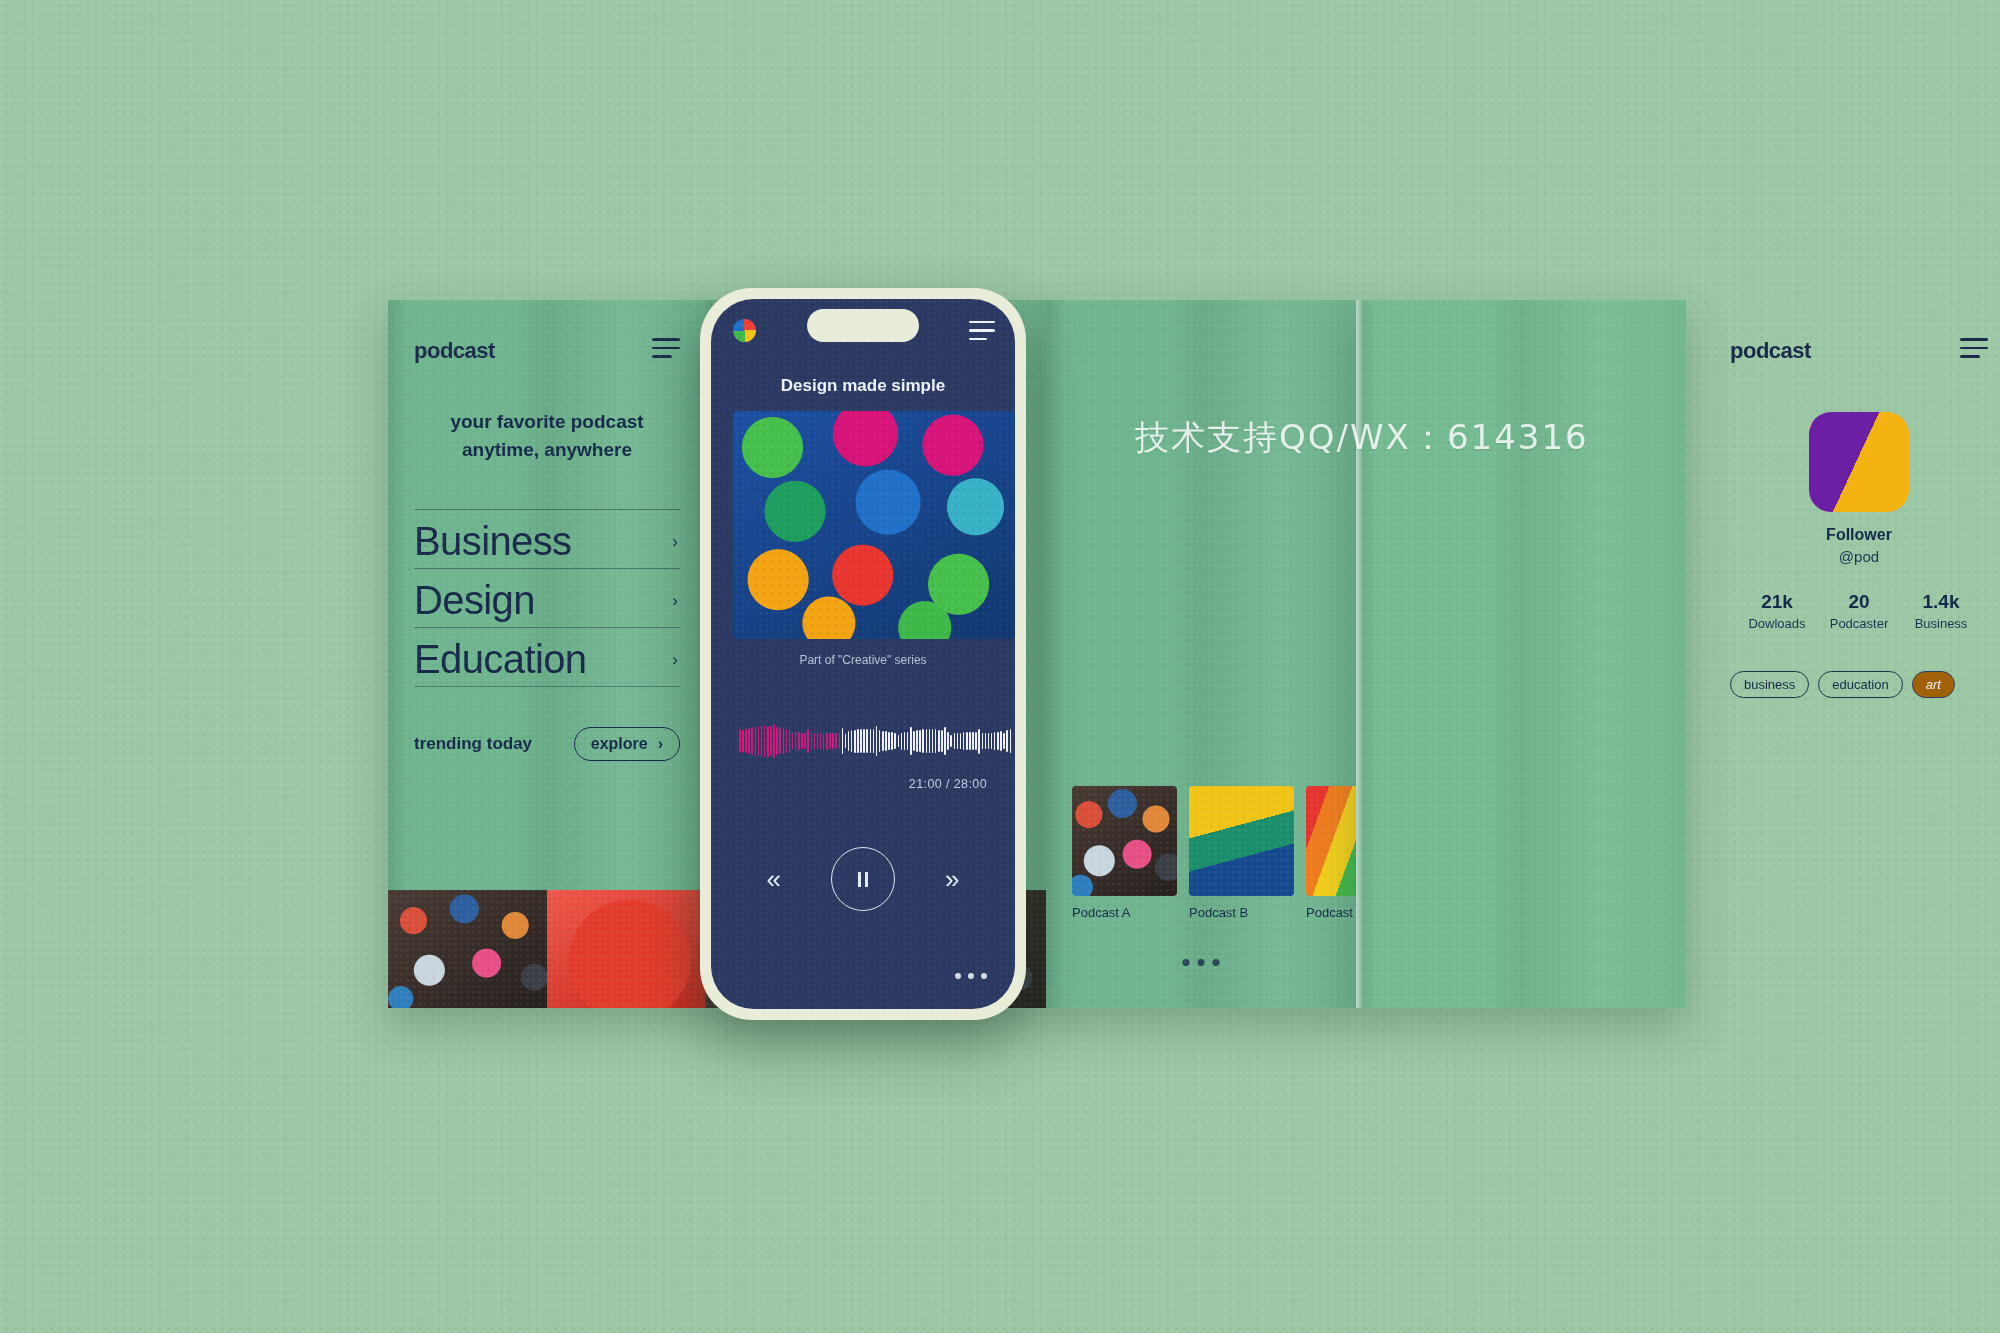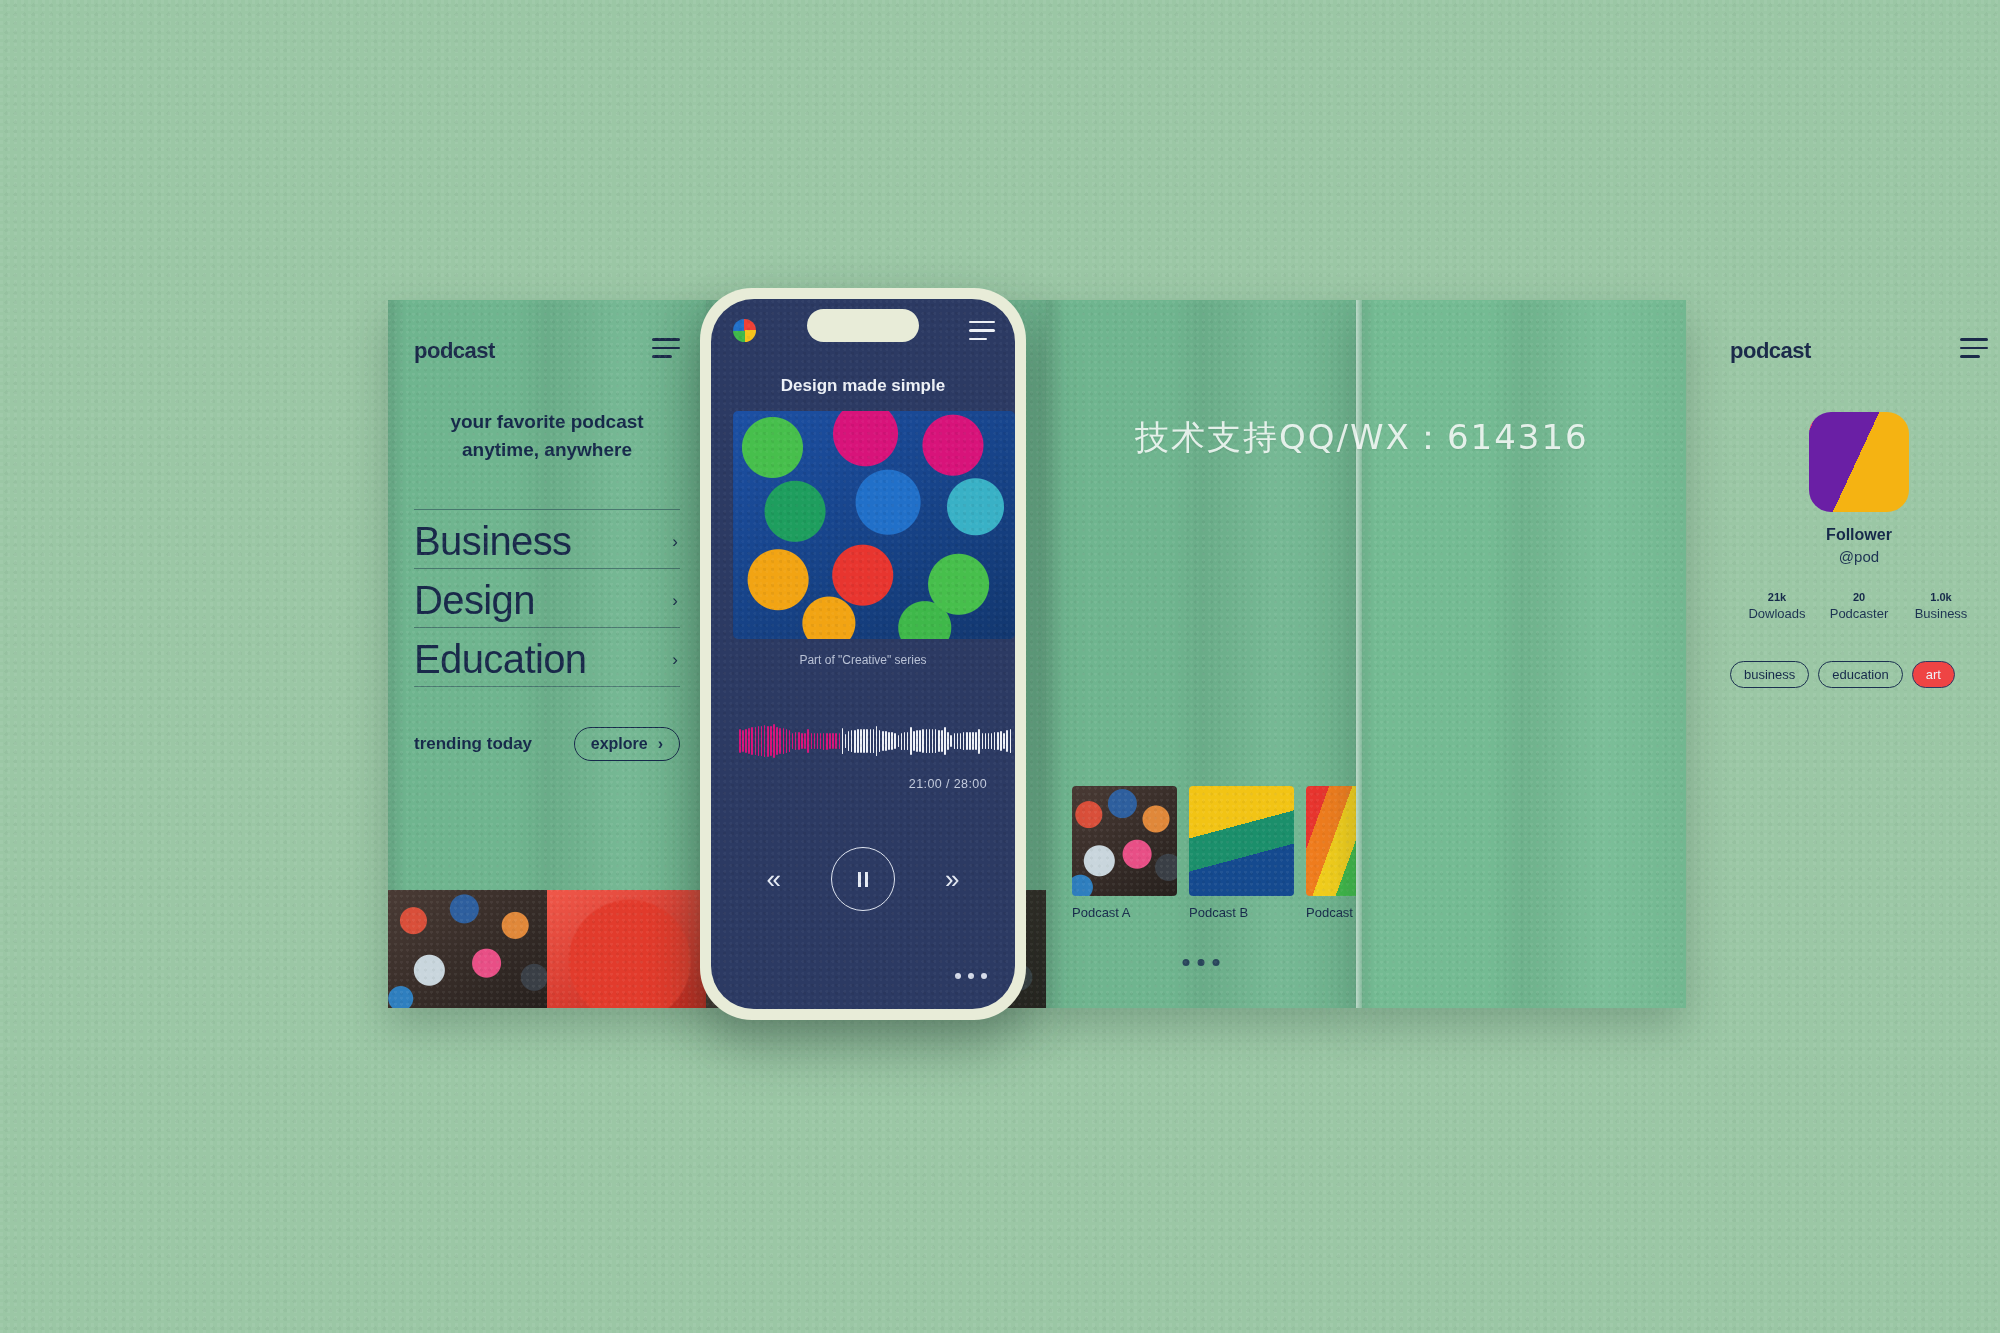--- a/index.html
+++ b/index.html
@@ -213,28 +213,28 @@
   
   #panel-profile { position:absolute; left: 658px; top:0; width: 310px; height: 708px; padding: 38px 26px; }
   #panel-profile .head { display:flex; justify-content:space-between; align-items:center; }
   .avatar {
     width: 100px; height: 100px; border-radius: 22px; margin: 48px auto 0;
   }
   .pname { text-align:center; margin-top: 14px; font-size: 16px; font-weight:700; color:#16294a; }
   .phandle { text-align:center; margin-top: 4px; font-size: 15px; color:#1d3352; }
   .stats { display:flex; justify-content:space-between; margin-top: 26px; padding: 0 6px; }
   .stat { text-align:center; flex:1; }
-  .stat .v { font-size: 11px; font-weight:700; color:#16294a; }
+  .stat .v { font-size: 19px; font-weight:700; color:#16294a; }
   .stat .l { font-size: 13px; color:#1d3352; margin-top:3px; }
   .tags { display:flex; gap: 9px; margin-top: 40px; }
   .tag {
     border:1.4px solid #1b3050; border-radius: 999px; padding: 5px 13px;
     font-size: 13px; color:#16294a; background: transparent;
   }
-  .tag.active { background:#ef4444; color:#eef2f8; border-color:#2c3a63; }
+  .tag.active { background:#a16207; color:#eef2f8; border-color:#2c3a63;font-style:italic; }
   .cards { position:absolute; left: 26px; bottom: 88px; display:flex; gap: 12px; width: 330px; }
   .card-item { width: 105px; }
   .card-thumb { width: 105px; height: 110px; border-radius: 4px; }
   .card-label { font-size: 13px; color:#16294a; margin-top: 9px; }
   .pager { position:absolute; left: 50%; transform:translateX(-50%); bottom: 42px; display:flex; gap:8px; }
   .pager i { width: 7px; height:7px; border-radius:50%; background:#1d3352; display:block; opacity:.85; }
 
   
   #watermark {
     position:absolute; left: 1135px; top: 415px;
@@ -325,21 +325,21 @@
       <div class="stats">
         <div class="stat">
           <div class="v">21k</div>
           <div class="l">Dowloads</div>
         </div>
         <div class="stat">
           <div class="v">20</div>
           <div class="l">Podcaster</div>
         </div>
         <div class="stat">
-          <div class="v">1.0k</div>
+          <div class="v">1.4k</div>
           <div class="l">Business</div>
         </div>
       </div>
 
       <div class="tags">
         <span class="tag">business</span>
         <span class="tag">education</span>
         <span class="tag active">art</span>
       </div>
     </div>

